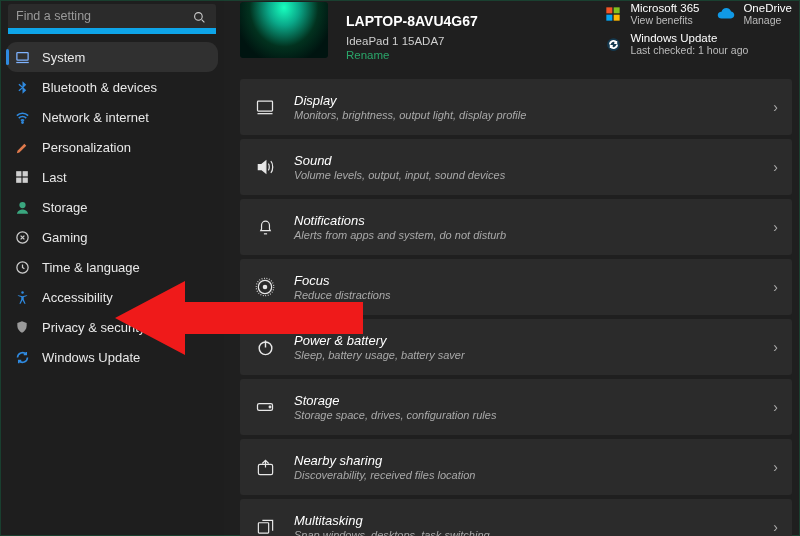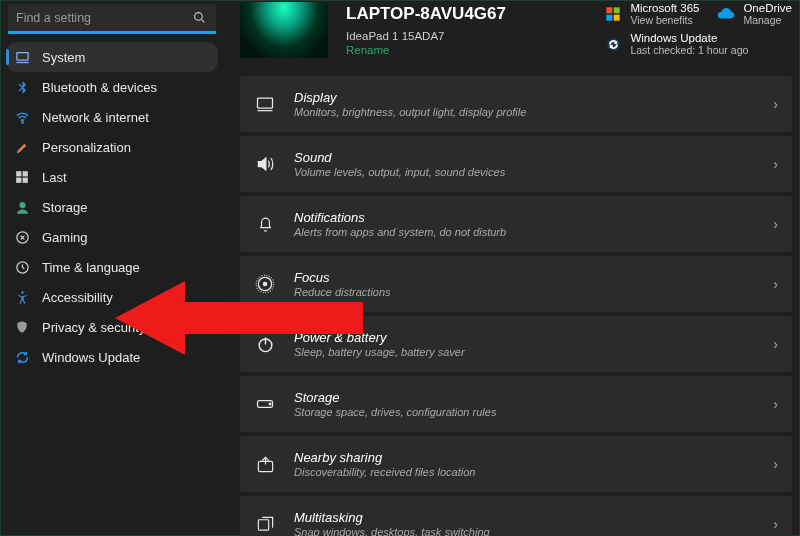--- a/index.html
+++ b/index.html
@@ -29,21 +29,21 @@
     }
     .search-wrap {
       position: relative;
       margin: 0 2px 8px 2px;
     }
     .search {
       width: 100%;
       height: 30px;
       background: #2b2b2b;
       border: none;
-      border-bottom: 3px solid #0ea5e9;
+      border-bottom: 6px solid #0ea5e9;
       color: #cfcfcf;
       font-size: 12.5px;
       padding: 0 30px 0 8px;
       border-radius: 3px 3px 0 0;
     }
     .search::placeholder { color: #9a9a9a; }
     .search-wrap .si {
       position: absolute;
       right: 10px;
       top: 7px;
@@ -99,21 +99,21 @@
     .thumb {
       width: 88px;
       height: 56px;
       border-radius: 3px;
       background: radial-gradient(ellipse at 50% 10%, #18ffbf 0%, #0aa889 25%, #02321f 55%, #001410 80%);
     }
     .device-col {
       flex: 1;
       padding-top: 2px;
     }
-    .device-name { font-size: 17px; font-weight: 600; color: #fff; }
+    .device-name { font-size: 14px; font-weight: 600; color: #fff; margin-top: 9px; }
     .device-model { font-size: 11.5px; color: #cfcfcf; margin-top: 6px; }
     .rename-link { font-size: 11.5px; color: #2aa66a; margin-top: 2px; cursor: pointer; }
     .info-grid {
       display: grid;
       grid-template-columns: auto auto;
       gap: 6px 18px;
       align-content: start;
     }
     .info-item {
       display: flex;

